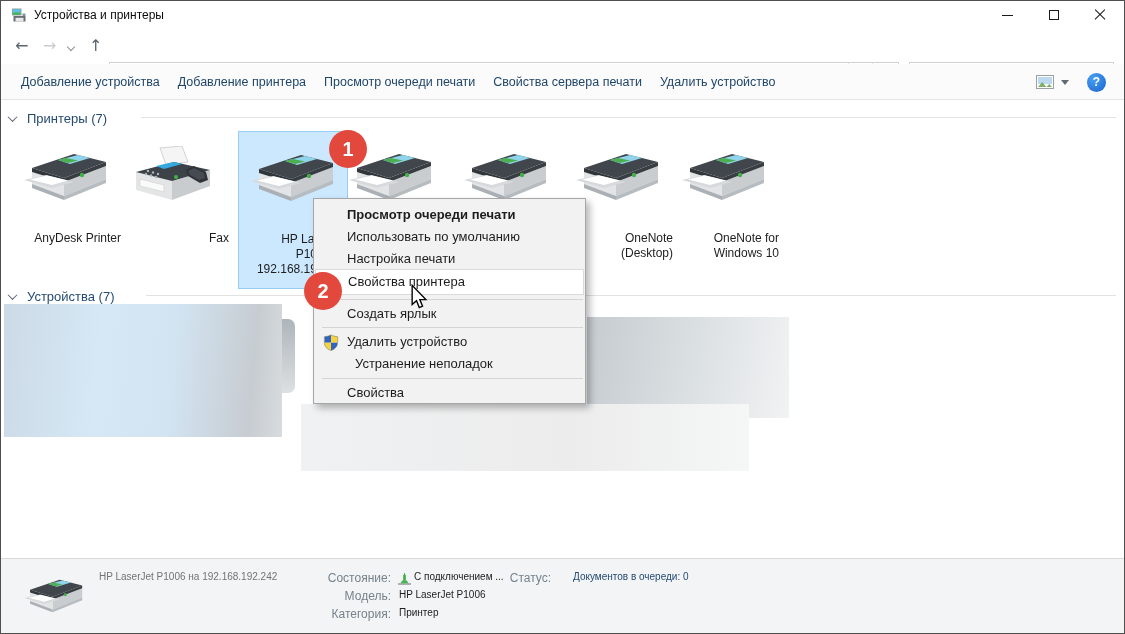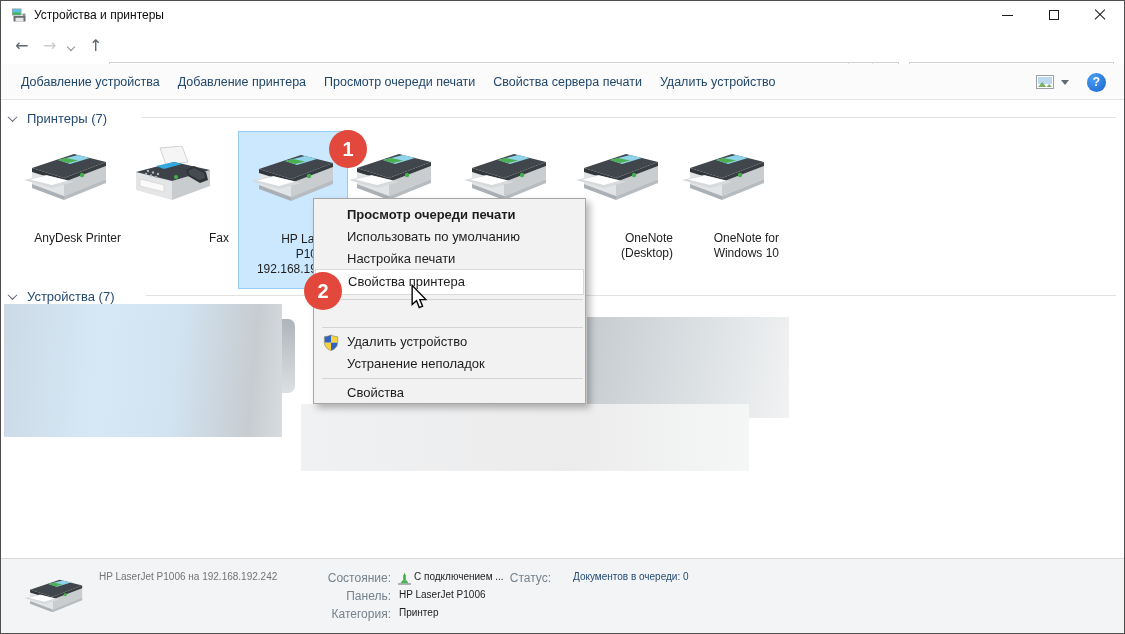--- a/index.html
+++ b/index.html
@@ -298,28 +298,29 @@
     <div class="blur blur-blob"></div>
     <div class="blur blur-right"></div>
     <div class="blur blur-bottom"></div>
 
     <div class="ctxmenu">
       <div class="mi bold" style="top:5px;">Просмотр очереди печати</div>
       <div class="mi" style="top:27px;">Использовать по умолчанию</div>
       <div class="mi" style="top:49px;">Настройка печати</div>
       <div class="mi hover" style="top:70px;">Свойства принтера</div>
       <div class="msep" style="top:100px;"></div>
+      <div class="mi" style="top:104px;">Создать ярлык</div>
       <div class="msep" style="top:128px;"></div>
       <div class="mi" style="top:132px;">
         <svg class="shield" width="16" height="18" viewBox="0 0 16 19">
             <use href="#g-shield"></use>
           </svg>
         <span>Удалить устройство</span>
       </div>
-      <div class="mi" style="top:154px;">Устранение неполадок</div>
+      <div class="mi" style="top:154px;margin-left:8px;">Устранение неполадок</div>
       <div class="msep" style="top:179px;"></div>
       <div class="mi" style="top:183px;">Свойства</div>
     </div>
 
     <div class="badge badge-1">1</div>
     <div class="badge badge-2">2</div>
 
     <svg class="cursor" width="18" height="26" viewBox="0 0 12 19">
       <path d="M1,1 L1,15 L4.2,12.2 L6.2,17.2 L8.6,16.2 L6.6,11.4 L11,11.4 Z" fill="#ffffff" stroke="#000000" stroke-width="1"></path>
     </svg>
@@ -336,20 +337,20 @@
     <svg class="conn-ico" width="13" height="13" viewBox="0 0 13 13">
       <rect x="0" y="10.2" width="13" height="1.6" fill="#9aa0a5"></rect>
       <polygon points="2.5,10.2 10.5,10.2 8.8,7.4 4.2,7.4" fill="#49b653"></polygon>
       <rect x="5.2" y="1.8" width="2.6" height="6" fill="#3fae49"></rect>
       <rect x="6" y="0.2" width="1" height="2" fill="#3fae49"></rect>
     </svg>
     <div class="d-val row1" style="left:413px;">С подключением ...</div>
     <div class="d-label row1" style="left:480px; width:70px;">Статус:</div>
     <div class="d-val navy row1" style="left:572px;">Документов в очереди: 0</div>
 
-    <div class="d-label lbl-col row2">Панель:</div>
+    <div class="d-label lbl-col row2">Модель:</div>
     <div class="d-val row2" style="left:398px;">HP LaserJet P1006</div>
 
     <div class="d-label lbl-col row3">Категория:</div>
     <div class="d-val row3" style="left:398px;">Принтер</div>
   </div>
 
 </div>
 
 </body></html>

